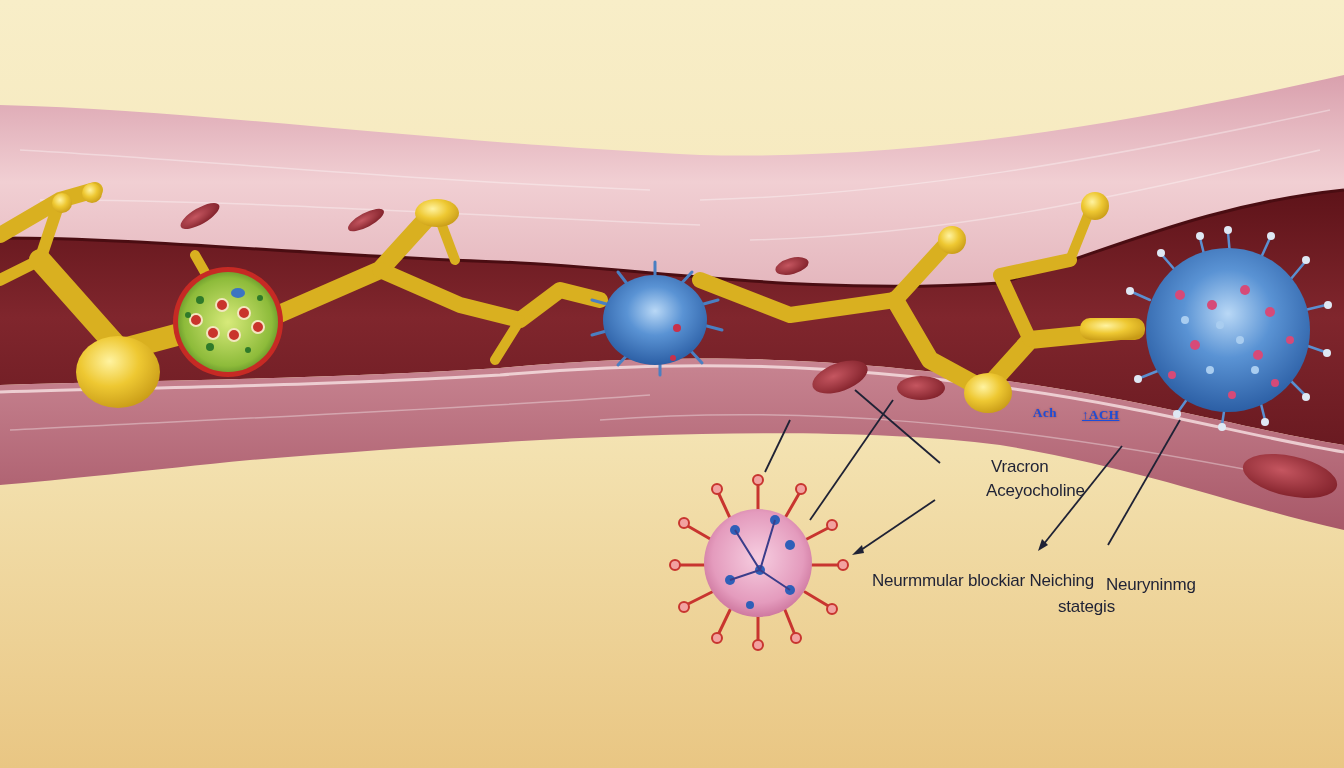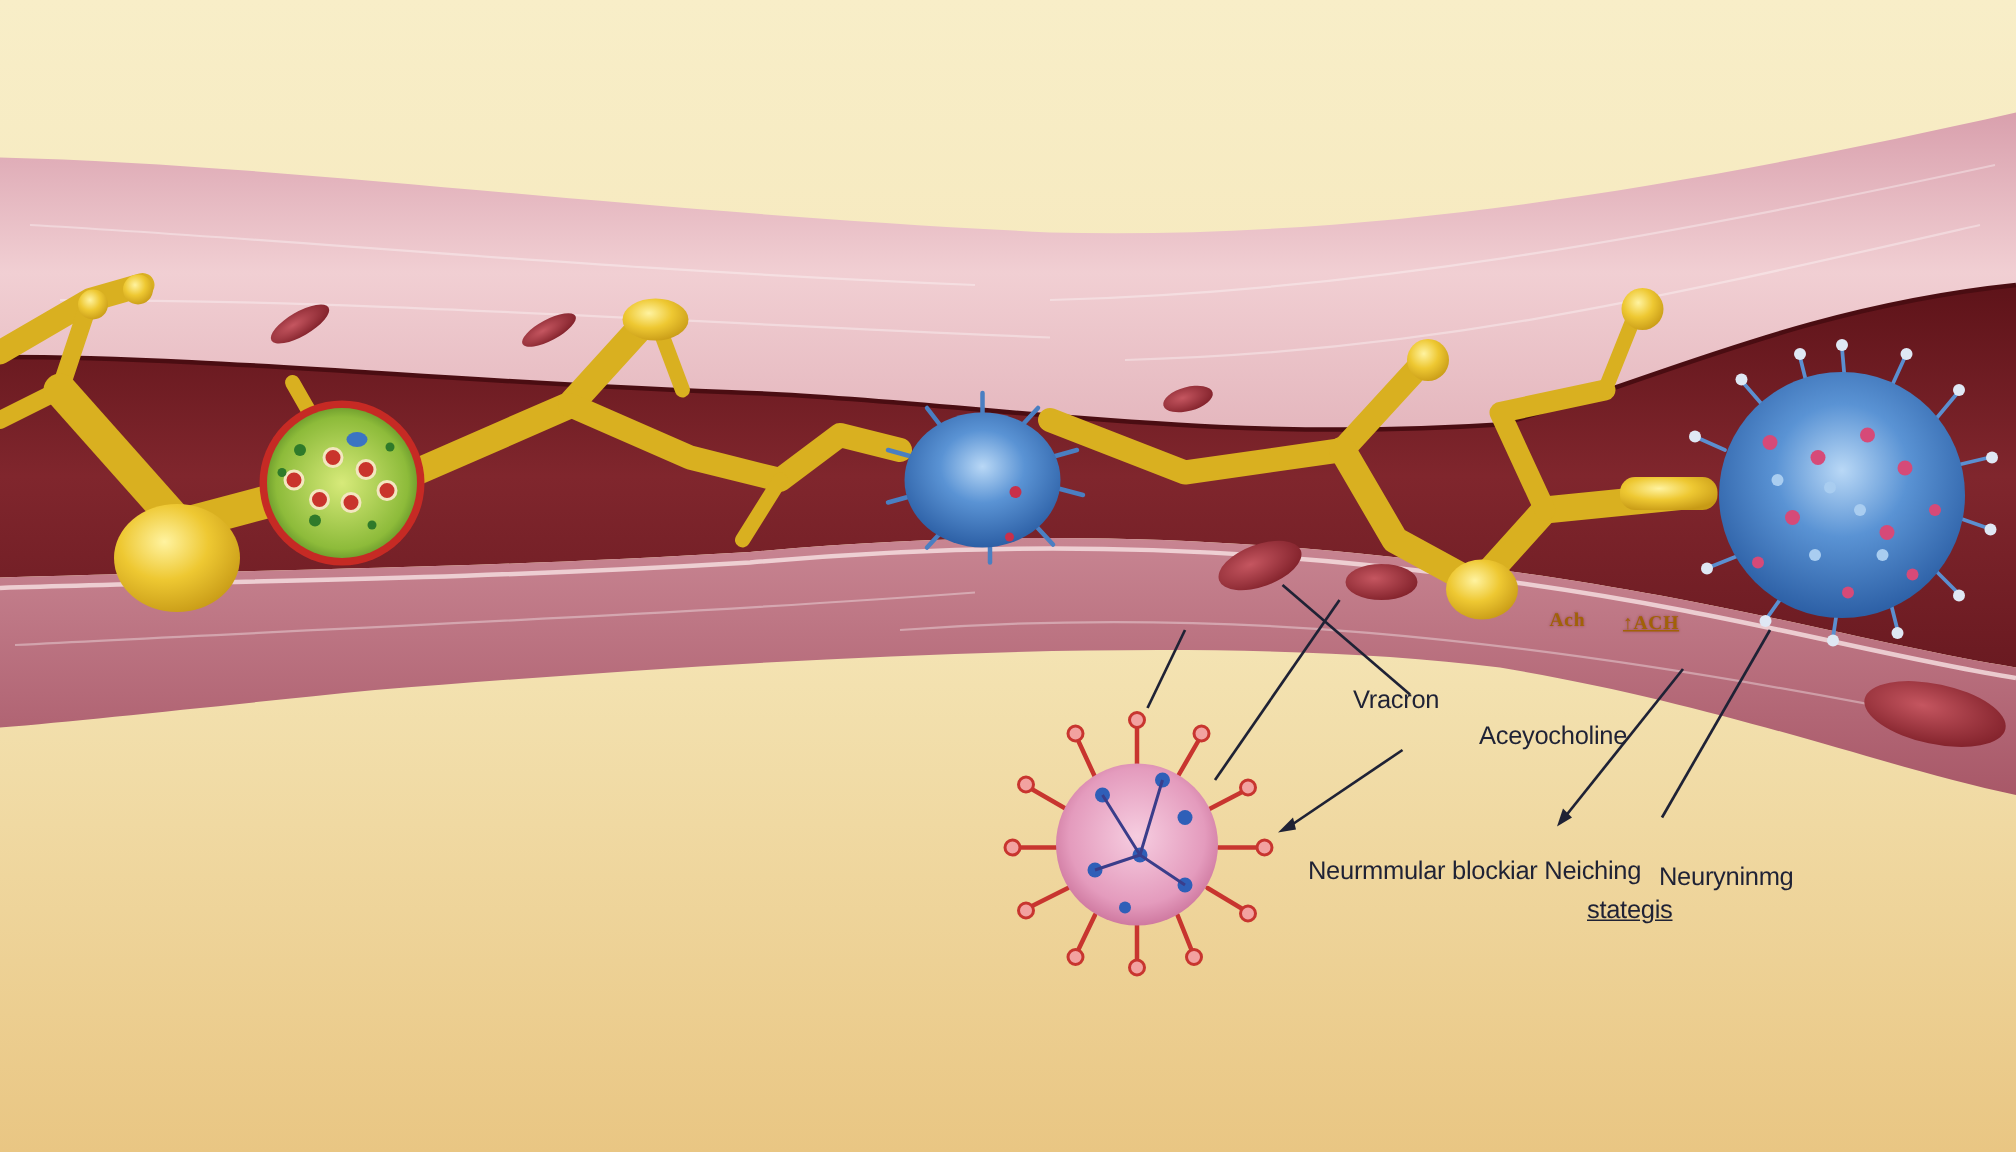--- a/index.html
+++ b/index.html
@@ -8,21 +8,21 @@
       background: linear-gradient(180deg, #f8eec8 0%, #f4e4b4 55%, #e9c683 100%);
       font-family: "Liberation Sans", sans-serif;
     }
     #scene { position: absolute; left: 0; top: 0; width: 1344px; height: 768px; }
     .label {
       position: absolute; color: #1f2235; font-size: 17px; line-height: 21px;
       white-space: nowrap; letter-spacing: -0.2px;
       font-family: "Liberation Sans", sans-serif;
     }
     .ach-label {
-      position: absolute; color: #a16207; font-size: 13px; font-weight: bold;
+      position: absolute; color: #1d4ed8; font-size: 13px; font-weight: bold;
       font-family: "Liberation Serif", serif; letter-spacing: 0.5px;
       text-shadow: 0 0 2px rgba(120,40,50,0.6);
     }
   </style>
 </head>
 <body>
 
 <svg id="scene" viewBox="0 0 1344 768" xmlns="http://www.w3.org/2000/svg">
   <defs>
     <linearGradient id="gUpper" x1="0" y1="0" x2="0" y2="1">
@@ -260,19 +260,19 @@
     <line x1="855" y1="390" x2="940" y2="463"></line>
     <line x1="893" y1="400" x2="810" y2="520"></line>
     <line x1="935" y1="500" x2="858" y2="552"></line>
     <line x1="1122" y1="446" x2="1043" y2="545"></line>
     <line x1="1180" y1="420" x2="1108" y2="545"></line>
   </g>
   <polygon points="852,555 862,545 864,553" fill="#1f2235"></polygon>
   <polygon points="1038,551 1042,539 1048,545" fill="#1f2235"></polygon>
 </svg>
 
-<div class="label" style="left:902px; top:456px;">Vracron</div>
+<div class="label" style="left:991px; top:456px;">Vracron</div>
 <div class="label" style="left:942px; top:480px;margin-left:44px;">Aceyocholine</div>
 <div class="label" style="left:872px; top:550px;margin-top:20px;">Neurmmular blockiar Neiching</div>
 <div class="label" style="left:1058px; top:574px;margin-left:48px;">Neuryninmg</div>
-<div class="label" style="left:1058px; top:596px;text-decoration:underline;">stategis</div>
+<div class="label" style="left:1058px; top:596px;">stategis</div>
 <div class="ach-label" style="left:1033px; top:405px;">Ach</div>
 <div class="ach-label" style="left:1082px; top:407px;text-decoration:underline;">↑ACH</div>
 
 </body></html>

